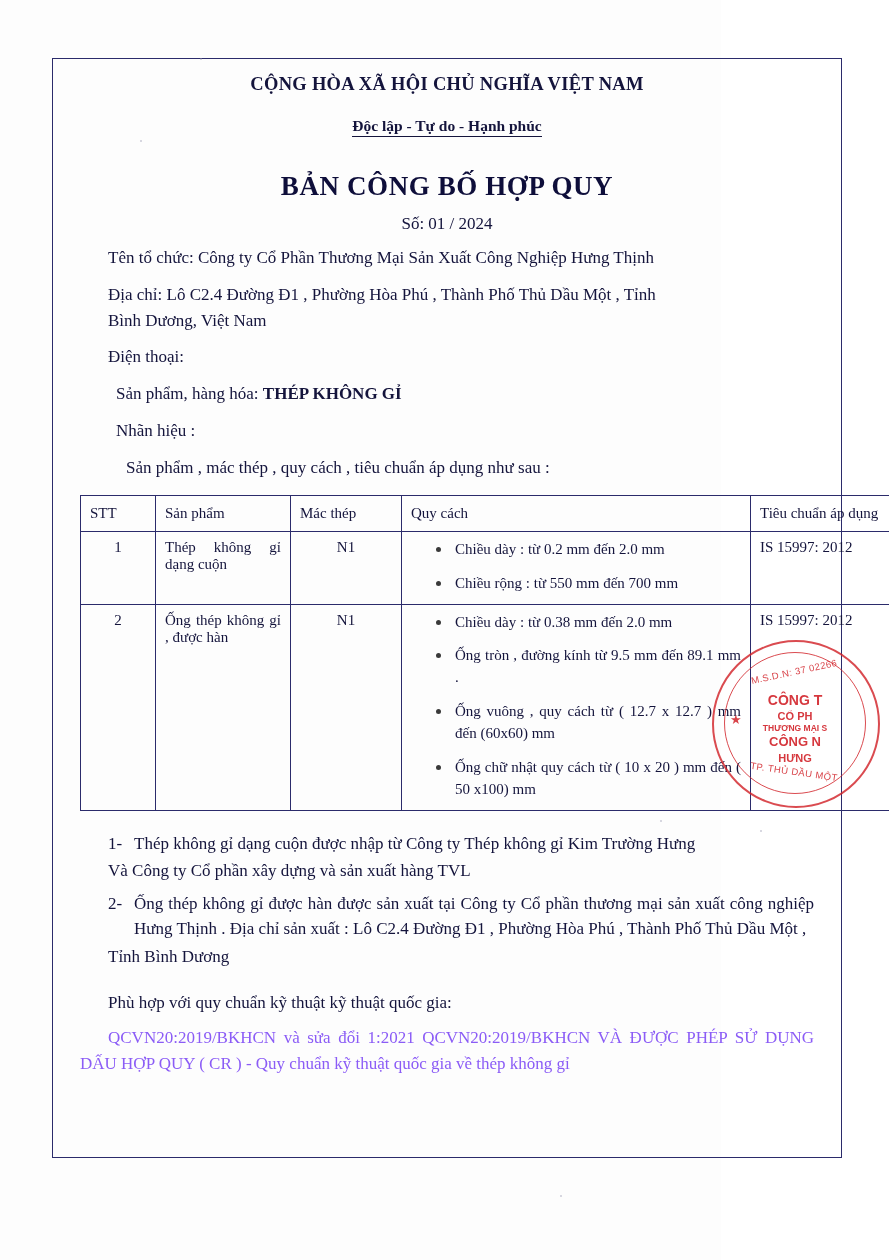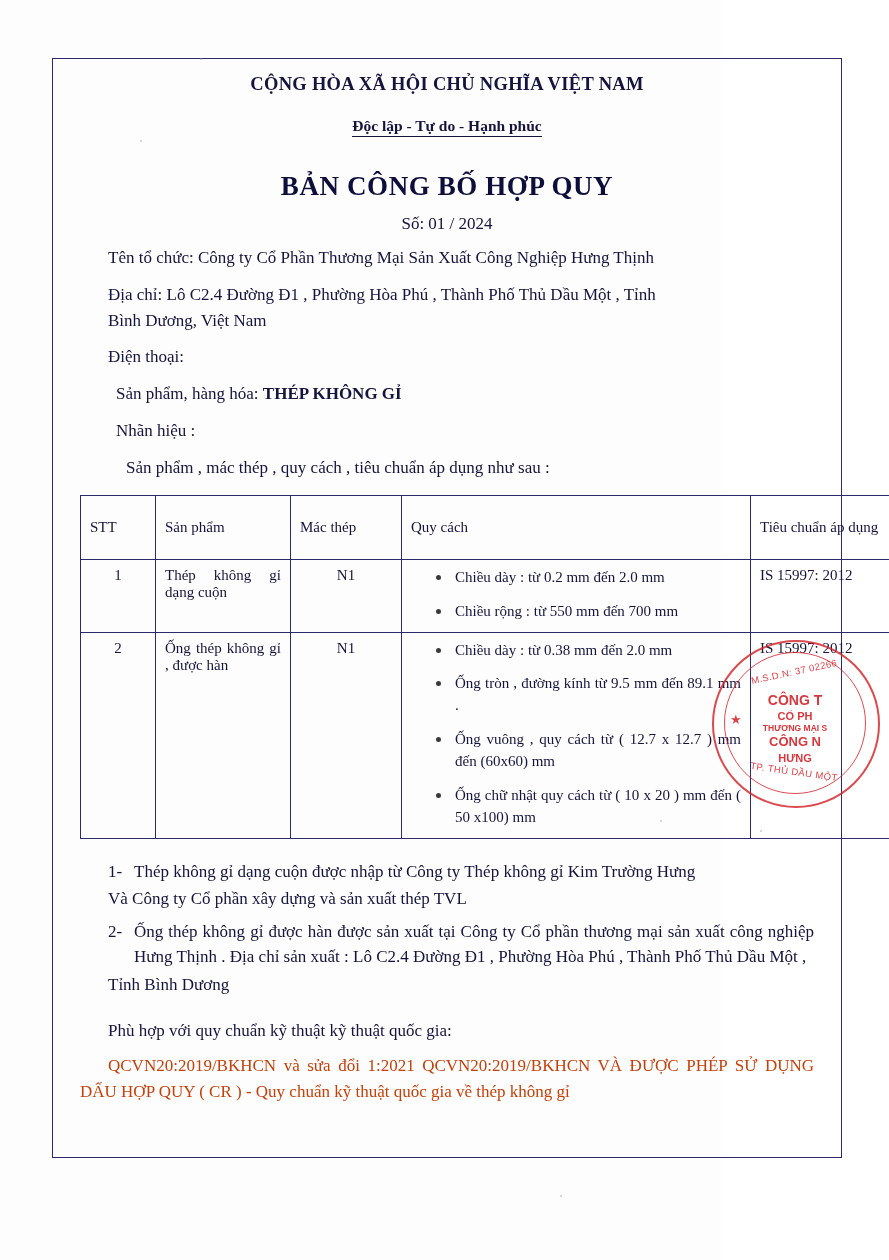--- a/index.html
+++ b/index.html
@@ -95,21 +95,21 @@
     color: #14143c;
   }
   table.spec th, table.spec td {
     border: 1px solid #2b2b6b;
     vertical-align: top;
     padding: 7px 9px;
   }
   table.spec th {
     font-weight: normal;
     text-align: left;
-    padding: 23px 9px;
+    padding: 9px 9px;
   }
   th.c-stt, td.c-stt { width: 56px; text-align: center; }
   th.c-prod, td.c-prod { width: 116px; }
   th.c-grade, td.c-grade { width: 92px; text-align: center; }
   th.c-spec, td.c-spec { width: 330px; }
   th.c-std, td.c-std { width: 136px; }
 
   td.c-prod, td.c-spec {
     text-align: justify;
     text-justify: inter-word;
@@ -161,21 +161,21 @@
     color: #14143c;
     margin-left: 28px;
     margin-top: 2px;
   }
 
   .tail { margin-top: 14px; }
   .tail .para { margin-top: 9px; }
   .justify-block {
     font-size: 17px;
     line-height: 1.55;
-    color: #c2410c;
+    color: #8b5cf6;
     text-align: justify;
     text-justify: inter-word;
     margin-top: 9px;
   }
   .justify-block .first-line { padding-left: 28px; }
 
   
   .stamp {
     position: absolute;
     left: 712px;
@@ -313,21 +313,21 @@
           </tr>
         </tbody>
       </table>
     </div>
 
     <div class="notes">
       <div class="note-item">
         <span class="note-num">1-</span>
         <span class="note-text">Thép không gỉ dạng cuộn được nhập từ Công ty Thép không gỉ Kim Trường Hưng</span>
       </div>
-      <div class="note-cont">Và Công ty Cổ phần xây dựng và sản xuất thép TVL</div>
+      <div class="note-cont">Và Công ty Cổ phần xây dựng và sản xuất hàng TVL</div>
 
       <div class="note-item">
         <span class="note-num">2-</span>
         <span class="note-text">Ống thép không gỉ được hàn được sản xuất tại Công ty Cổ phần thương mại sản xuất công nghiệp Hưng Thịnh . Địa chỉ sản xuất : Lô C2.4 Đường Đ1 , Phường Hòa Phú , Thành Phố Thủ Dầu Một ,</span>
       </div>
       <div class="note-cont">Tỉnh Bình Dương</div>
     </div>
 
     <div class="tail">
       <div class="para indent1" style="margin-top:21px">Phù hợp với quy chuẩn kỹ thuật kỹ thuật quốc gia:</div>

